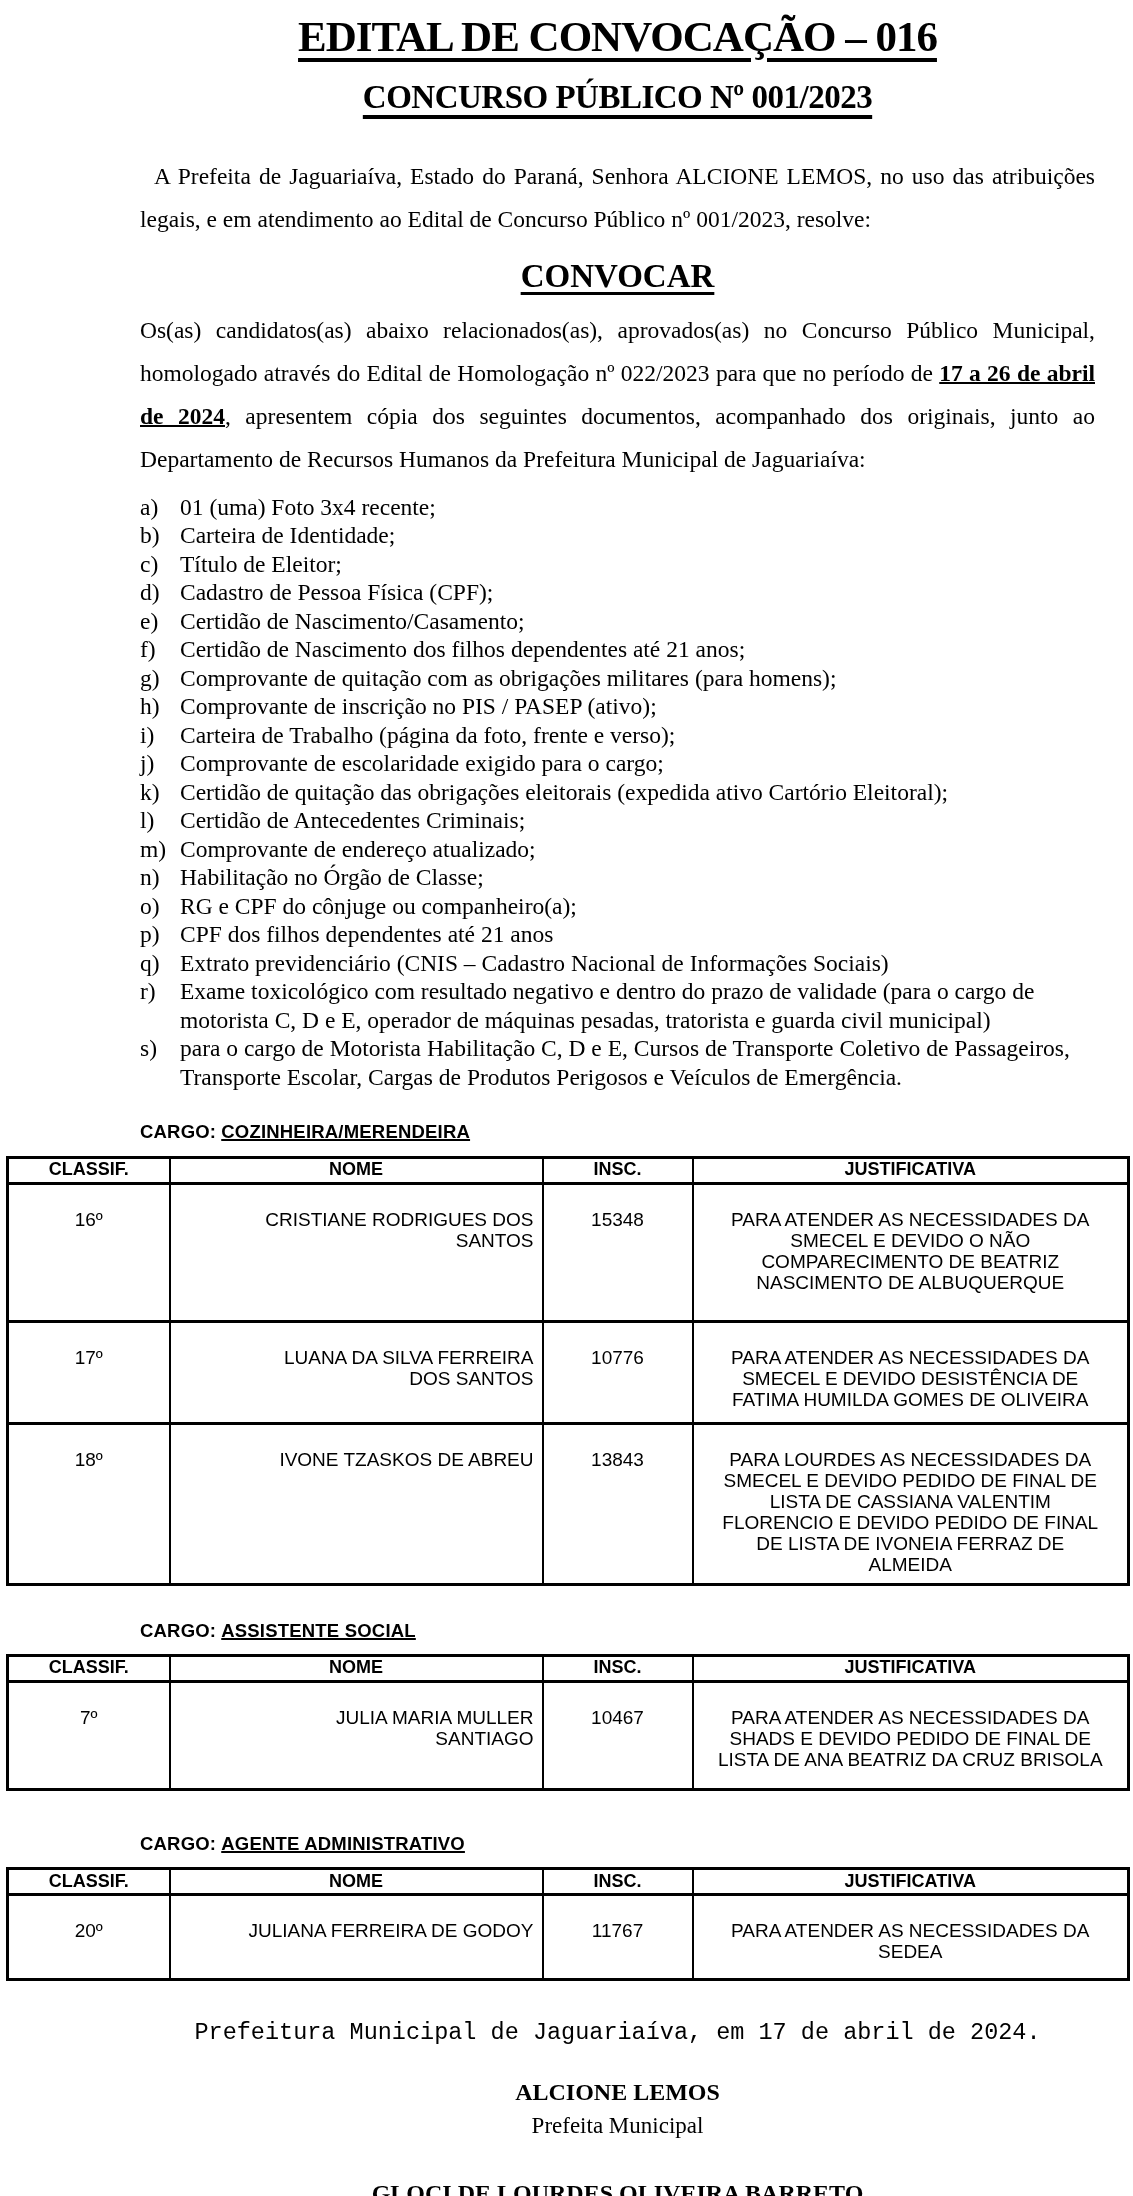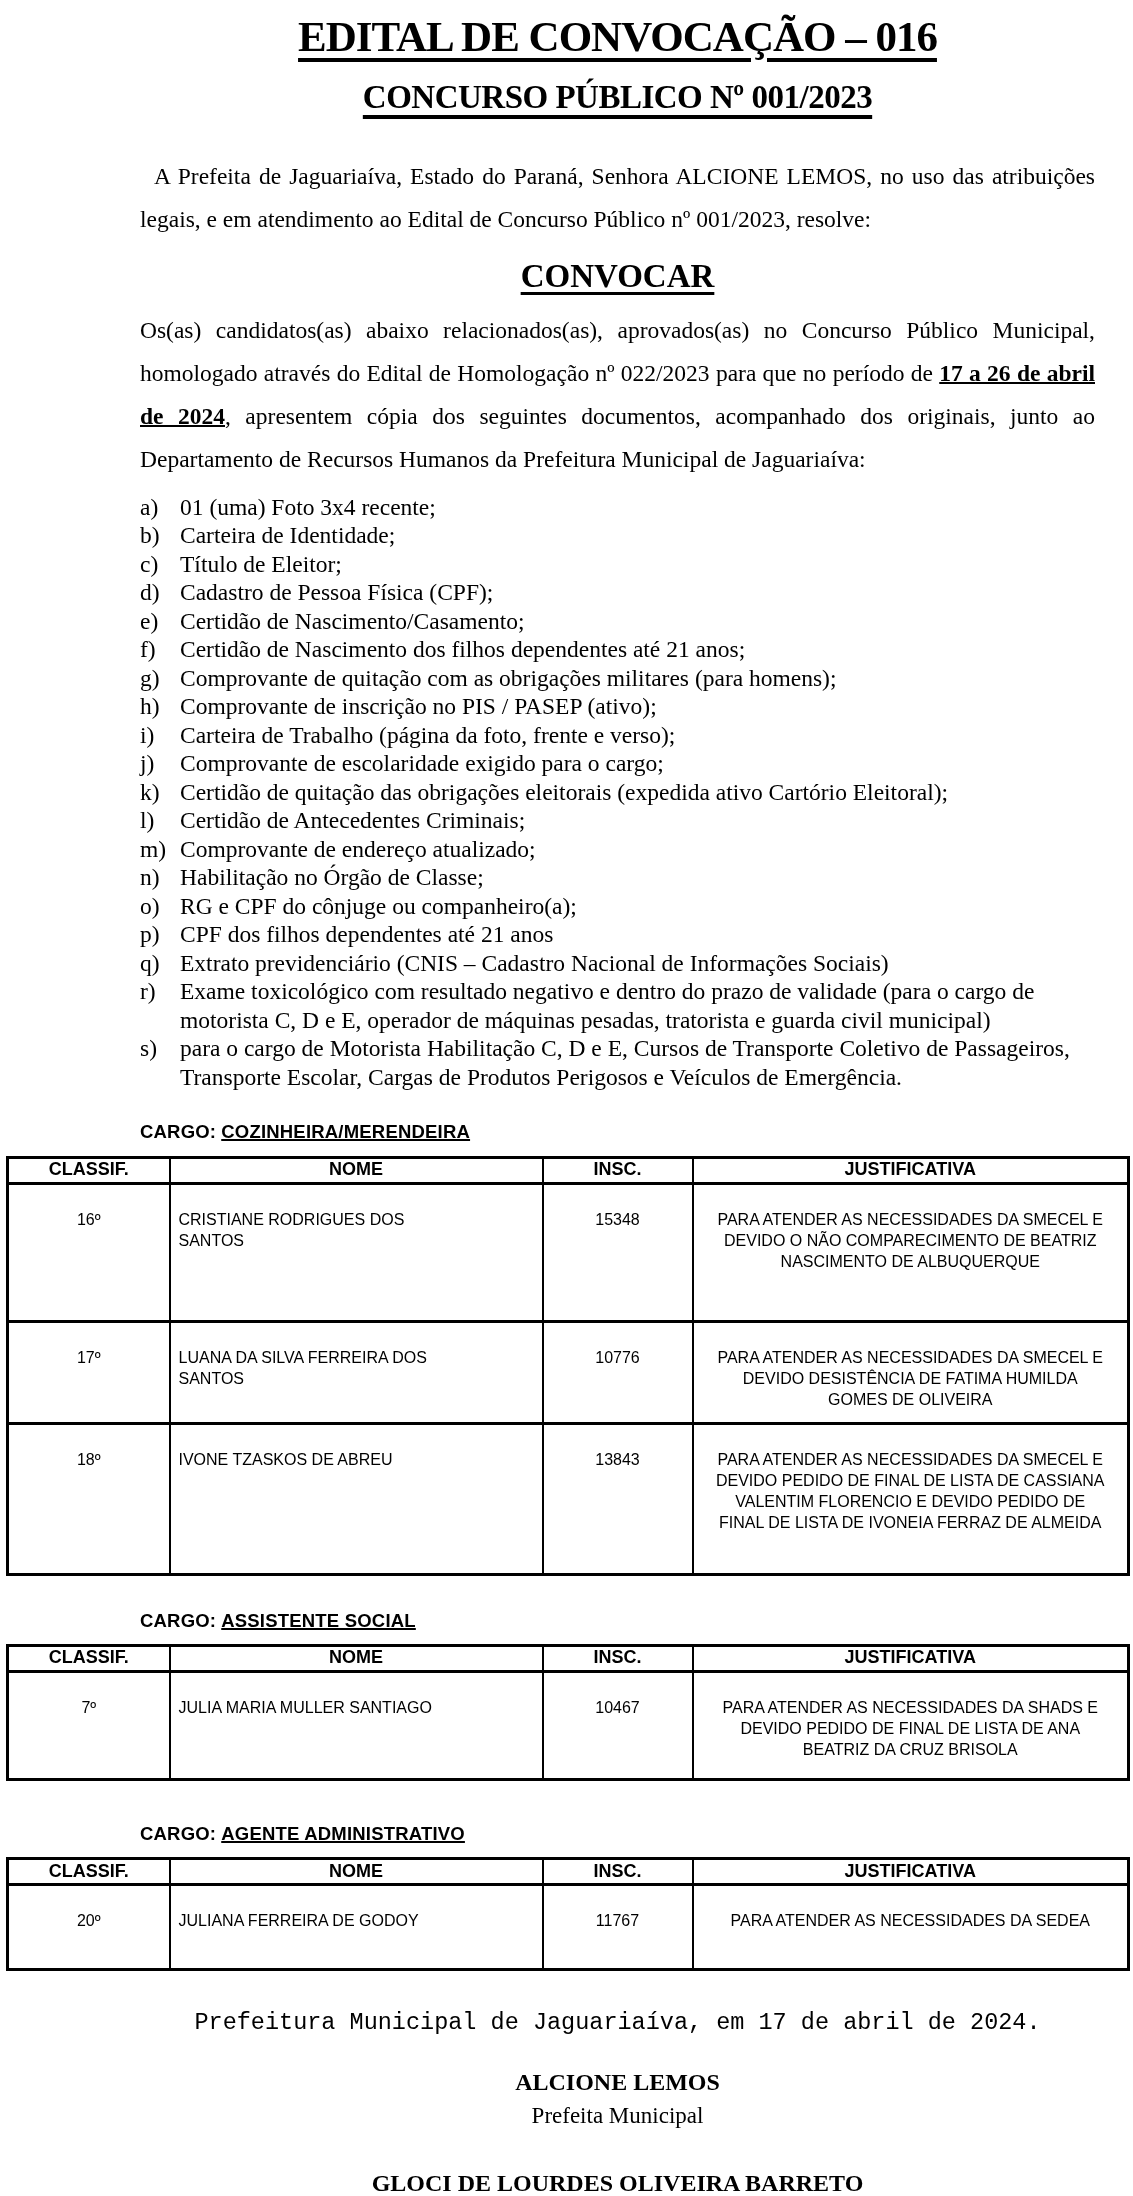--- a/index.html
+++ b/index.html
@@ -59,26 +59,26 @@
     font-family:"Liberation Sans", sans-serif;
     border:3px solid #000;
   }
   table.roster th {
     border:2px solid #000;
     font-size:18px; font-weight:bold; text-align:center;
     height:26px; padding:1px 2px; vertical-align:middle; line-height:1.1;
   }
   table.roster td {
     border:2px solid #000; border-top:3px solid #000;
-    font-size:16px; line-height:21px; vertical-align:top;
+    font-size:19px; line-height:21px; vertical-align:top;
     padding-top:24px; padding-bottom:8px;
   }
   td.cell-classif { text-align:center; }
   td.cell-insc { text-align:center; }
-  td.cell-nome { padding-left:8px; padding-right:8px; text-align:left; }
+  td.cell-nome { padding-left:18px; padding-right:8px; text-align:right; }
   .nome-inner { display:inline-block; max-width:290px; }
   td.cell-just { text-align:center; padding-left:8px; padding-right:8px; }
   .just-inner { display:inline-block; max-width:392px; text-align:center; }
   tr.h138 { height:138px; } tr.h102 { height:102px; } tr.h151 { height:151px; }
   tr.h108 { height:108px; } tr.h85 { height:85px; }
 
   
   .date-line { margin-top:38px; text-align:center; font-size:23.5px;font-family:Liberation Mono, monospace; }
   .sig { text-align:center; }
   .sig-1 { margin-top:32px; }
@@ -209,21 +209,21 @@
       <tr class="h102">
         <td class="cell-classif">17º</td>
         <td class="cell-nome"><span class="nome-inner">LUANA DA SILVA FERREIRA DOS SANTOS</span></td>
         <td class="cell-insc">10776</td>
         <td class="cell-just"><span class="just-inner">PARA ATENDER AS NECESSIDADES DA SMECEL E DEVIDO DESISTÊNCIA DE FATIMA HUMILDA GOMES DE OLIVEIRA</span></td>
       </tr>
       <tr class="h151">
         <td class="cell-classif">18º</td>
         <td class="cell-nome"><span class="nome-inner">IVONE TZASKOS DE ABREU</span></td>
         <td class="cell-insc">13843</td>
-        <td class="cell-just"><span class="just-inner">PARA ATENDER AS NECESSIDADES DA SMECEL E DEVIDO PEDIDO DE FINAL DE LISTA DE CASSIANA VALENTIM FLORENCIO E DEVIDO PEDIDO DE FINAL DE LISTA DE IVONEIA FERRAZ DE ALMEIDA</span></td>
+        <td class="cell-just"><span class="just-inner">PARA LOURDES AS NECESSIDADES DA SMECEL E DEVIDO PEDIDO DE FINAL DE LISTA DE CASSIANA VALENTIM FLORENCIO E DEVIDO PEDIDO DE FINAL DE LISTA DE IVONEIA FERRAZ DE ALMEIDA</span></td>
       </tr>
     </tbody>
   </table>
 
   <div class="text-block">
     <div class="cargo-line cargo-2"><span>CARGO:</span><span class="cargo-name">ASSISTENTE SOCIAL</span></div>
   </div>
 
   <table class="roster">
     <colgroup>

